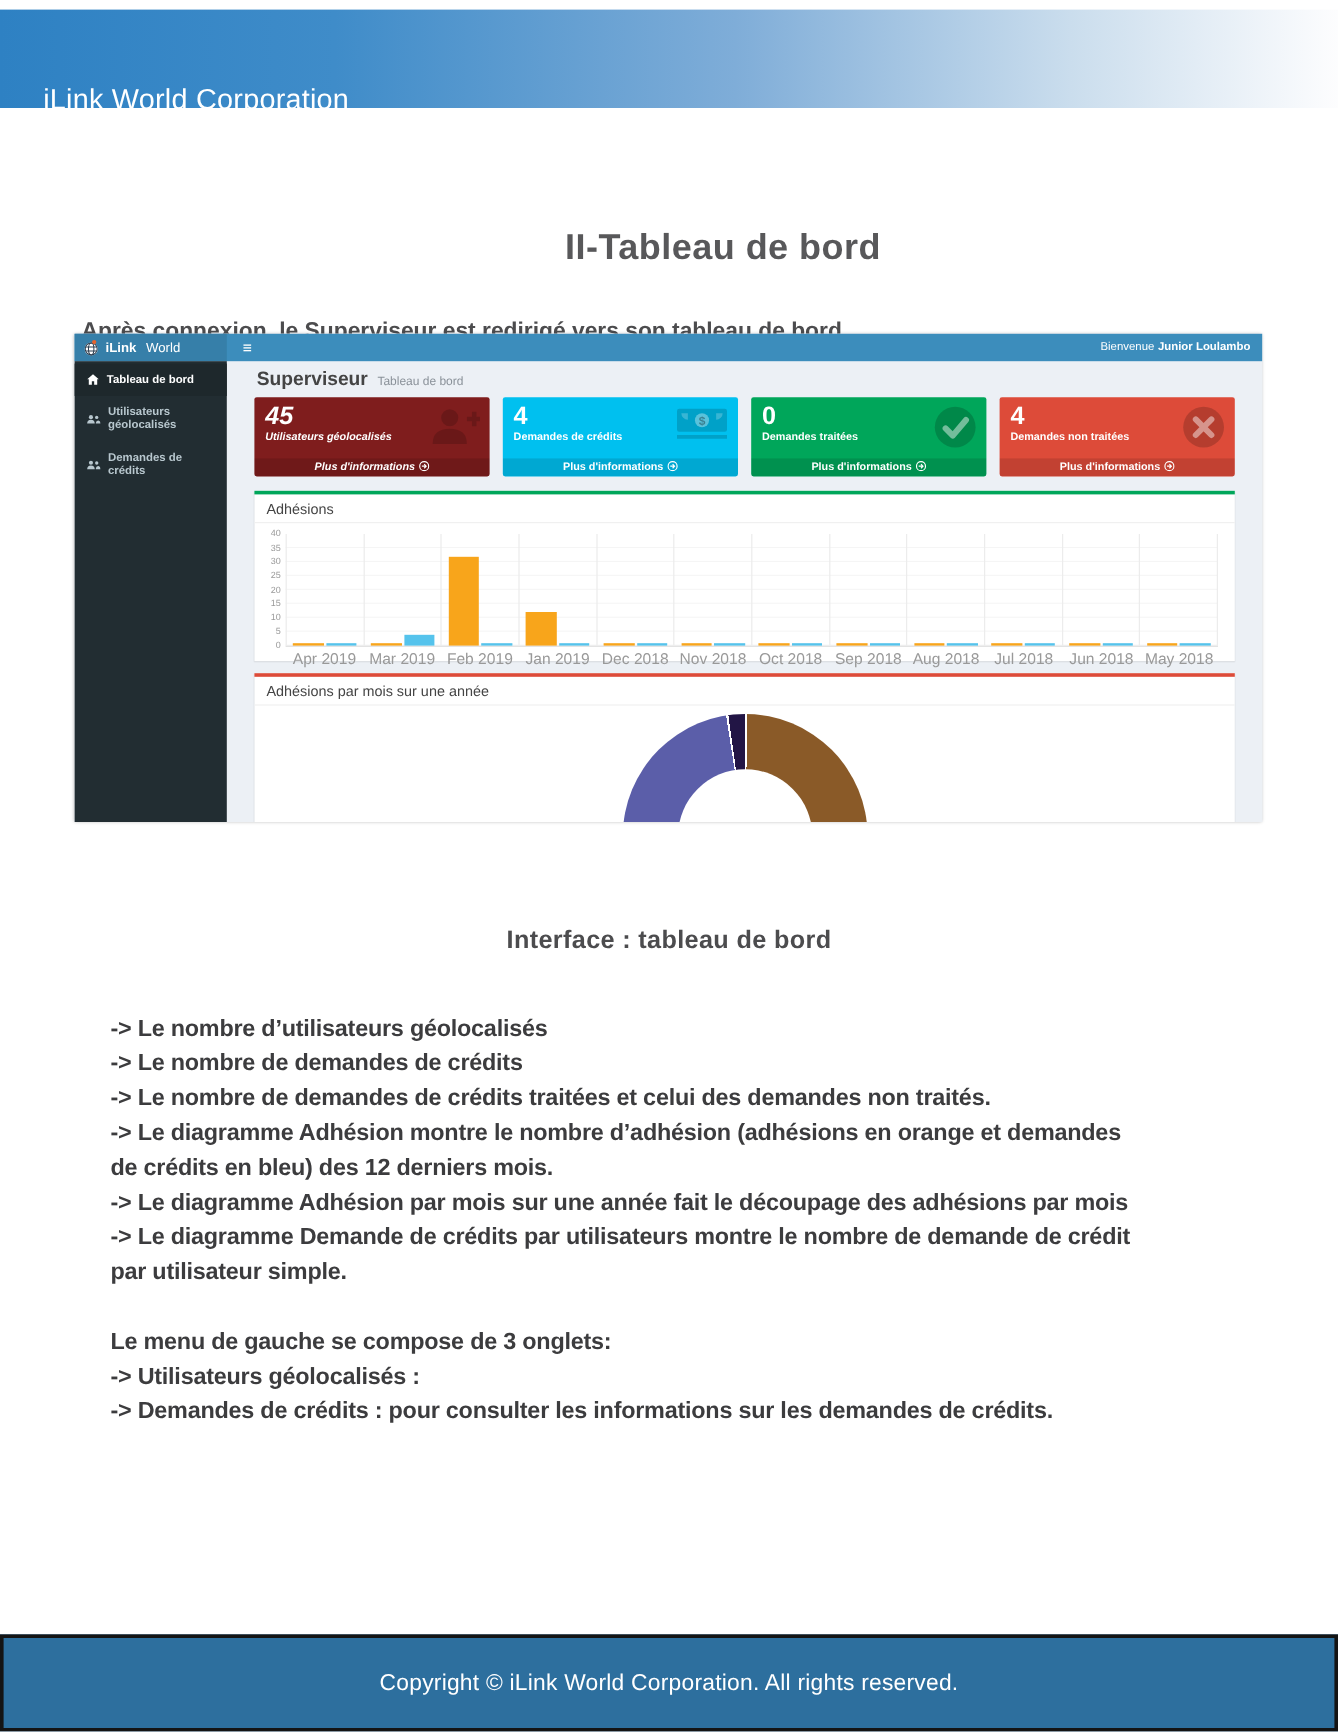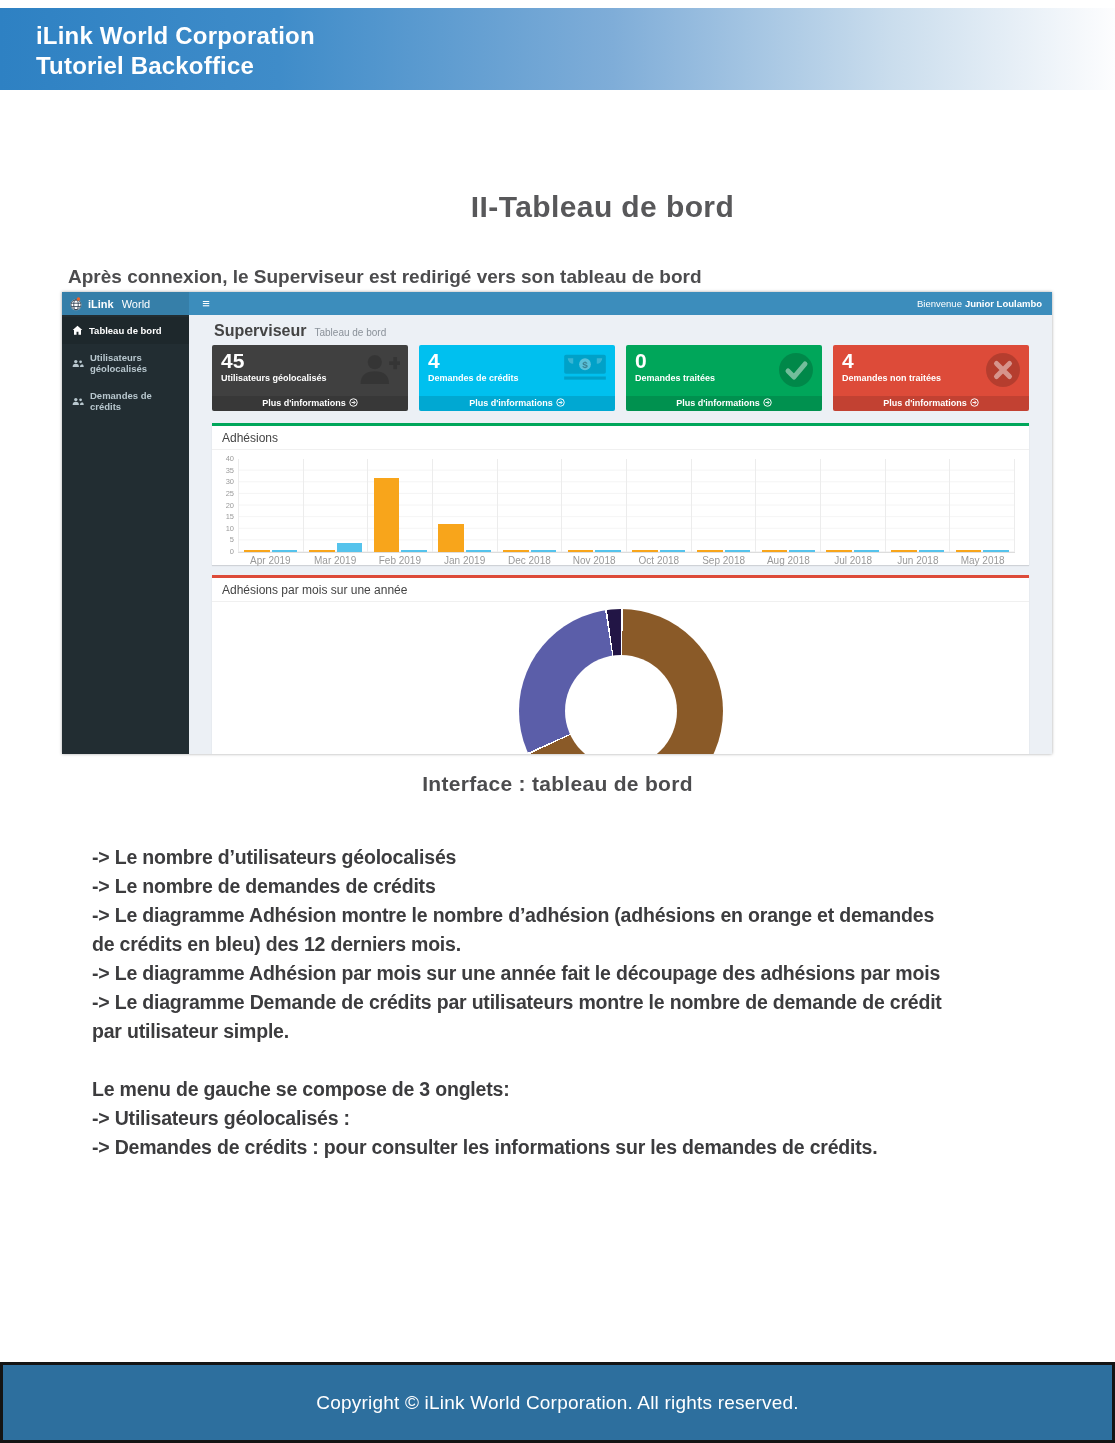--- a/index.html
+++ b/index.html
@@ -3,35 +3,35 @@
 <meta charset="utf-8">
 <style>
   html,body{margin:0;padding:0;}
   body{width:1115px;height:1443px;position:relative;background:#fff;overflow:hidden;
        font-family:"Liberation Sans",sans-serif;}
 
   
   .doc-header{position:absolute;top:8px;left:0;right:0;height:82px;box-sizing:border-box;
     padding:13px 0 0 36px;color:#fff;
     background:linear-gradient(90deg,#2e81c3 0%,#3f8cc9 25%,#7fadd8 55%,#cadded 80%,#fdfdfe 100%);}
-  .doc-header .hl{font-size:24px;line-height:30px;font-weight:700;letter-spacing:.2px;}
+  .doc-header .hl{font-size:24px;line-height:30px;font-weight:400;letter-spacing:.2px;margin-top:48px;}
   .doc-title{position:absolute;top:170px;left:0;width:100%;text-align:center;
     font-size:30px;font-weight:700;color:#58585a;letter-spacing:.4px;padding-left:45px;}
   .intro{position:absolute;top:247px;left:68px;font-size:19px;font-weight:700;color:#4c4c4e;}
   .caption{position:absolute;top:751px;left:0;width:100%;text-align:center;
     font-size:21px;font-weight:700;color:#4c4c4e;letter-spacing:.3px;}
   .bodytext{position:absolute;top:843px;left:92px;right:50px;font-size:19.5px;font-weight:700;
     color:#3c3c3e;line-height:29px;letter-spacing:-.2px;}
   .para + .para{margin-top:29px;}
   .doc-footer{position:absolute;top:1362px;left:0;right:0;bottom:0;background:#2d6f9e;
     border:3px solid #141414;box-sizing:border-box;display:flex;align-items:center;
     justify-content:center;color:#fff;font-size:19px;font-weight:400;letter-spacing:.2px;}
 
   
-  .shot{position:absolute;top:292px;left:62px;width:990px;height:462px;background:#ecf0f5;
+  .shot{position:absolute;top:278px;left:62px;width:990px;height:407px;background:#ecf0f5;
     box-shadow:0 0 3px rgba(0,0,0,.35);overflow:hidden;}
   .shot-nav{height:23px;display:flex;background:#3c8dbc;align-items:stretch;}
   .brand{width:127px;background:#367fa9;color:#fff;font-size:11px;display:flex;
     align-items:center;gap:5px;padding-left:7px;box-sizing:border-box;cursor:pointer;}
   .brand b{font-weight:700;} .brand .lt{font-weight:300;margin-left:3px;}
   .hamb{color:#fff;width:34px;display:flex;align-items:center;justify-content:center;
     font-size:13px;cursor:pointer;}
   .welcome{margin-left:auto;color:#fff;font-size:9.5px;display:flex;align-items:center;
     padding-right:10px;}
   .welcome b{font-weight:700;margin-left:3px;}
@@ -64,21 +64,21 @@
   .yaxis{width:24px;position:relative;height:93px;flex:none;}
   .ytick{position:absolute;right:4px;font-size:7.5px;color:#9a9a9a;width:20px;text-align:right;}
   .plot{flex:1;height:93px;display:flex;align-items:flex-end;border-bottom:1px solid #ddd;
     background-image:linear-gradient(to top,#f4f4f4 1px,transparent 1px);
     background-size:100% 11.625px;background-position:0 bottom;}
   .slot{flex:1;height:100%;display:flex;align-items:flex-end;justify-content:center;gap:2px;
     border-right:1px solid #ececec;box-sizing:border-box;}
   .slot:first-child{border-left:1px solid #ececec;}
   .bar{width:40%;}
   .xlabels{display:flex;margin:2px 14px 0 26px;}
-  .xlabel{flex:1;text-align:center;font-size:10px;color:#999;white-space:nowrap;}
+  .xlabel{flex:1;text-align:center;font-size:13px;color:#999;white-space:nowrap;}
 
   .donut-row{display:flex;gap:20px;margin-top:10px;height:184px;}
   .donut-box{flex:1;border-top:3px solid #dd4b39;overflow:hidden;box-sizing:border-box;}
   .donut-wrap{display:flex;justify-content:center;}
   .donut{width:204px;height:204px;border-radius:50%;position:relative;margin-top:7px;flex:none;}
   .donut::after{content:"";position:absolute;width:112px;height:112px;background:#fff;
     border-radius:50%;top:46px;left:46px;}
 </style>
 </head>
 <body>
@@ -147,21 +147,21 @@
         </div>
       </aside>
 
     <main class="content">
       <div class="c-header">
         <span class="c-title">Superviseur</span>
         <span class="c-sub">Tableau de bord</span>
       </div>
 
       <div class="cards">
-          <div class="stat-card" style="background: #404040;">
+          <div class="stat-card" style="background: #7f1d1d; font-style: italic;">
             <div class="sc-value">45</div>
             <div class="sc-label">Utilisateurs géolocalisés</div>
             <span class="sc-icon"><svg viewBox="0 0 50 38" width="42" height="32">
                 <circle cx="20" cy="12" r="8.5" fill="rgba(0,0,0,0.16)"></circle>
                 <path d="M3 38 q0 -15 17 -15 q17 0 17 15 Z" fill="rgba(0,0,0,0.16)"></path>
                 <path d="M37 11 h5 v-5 h4.5 v5 h5 v4.5 h-5 v5 h-4.5 v-5 h-5 Z" fill="rgba(0,0,0,0.16)"></path>
               </svg></span>
             <div class="sc-footer">Plus d'informations<span class="sc-more"><svg viewBox="0 0 12 12" width="9" height="9">
                   <circle cx="6" cy="6" r="5" fill="none" stroke="#fff" stroke-width="1.3"></circle>
                   <path d="M3.4 6 h4.2 M6 3.7 L8.2 6 L6 8.3" stroke="#fff" stroke-width="1.3" fill="none"></path>
@@ -300,20 +300,21 @@
     </main>
   </div>
 </div>
 
 <p class="caption">Interface : tableau de bord</p>
 
 <div class="bodytext">
     <div class="para">
       <div class="bline">-&gt; Le nombre d’utilisateurs géolocalisés</div>
       <div class="bline">-&gt; Le nombre de demandes de crédits</div>
+      <div class="bline">-&gt; Le nombre de demandes de crédits traitées et celui des demandes non traités.</div>
       <div class="bline">-&gt; Le diagramme Adhésion montre le nombre d’adhésion (adhésions en orange et demandes</div>
       <div class="bline">de crédits en bleu) des 12 derniers mois.</div>
       <div class="bline">-&gt; Le diagramme Adhésion par mois sur une année fait le découpage des adhésions par mois</div>
       <div class="bline">-&gt; Le diagramme Demande de crédits par utilisateurs montre le nombre de demande de crédit</div>
       <div class="bline">par utilisateur simple.</div>
     </div>
     <div class="para">
       <div class="bline">Le menu de gauche se compose de 3 onglets:</div>
       <div class="bline">-&gt; Utilisateurs géolocalisés :</div>
       <div class="bline">-&gt; Demandes de crédits : pour consulter les informations sur les demandes de crédits.</div>

